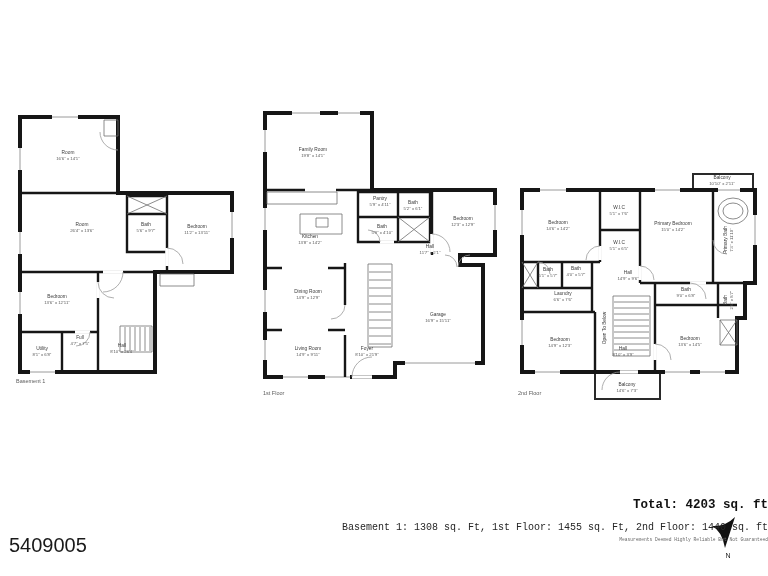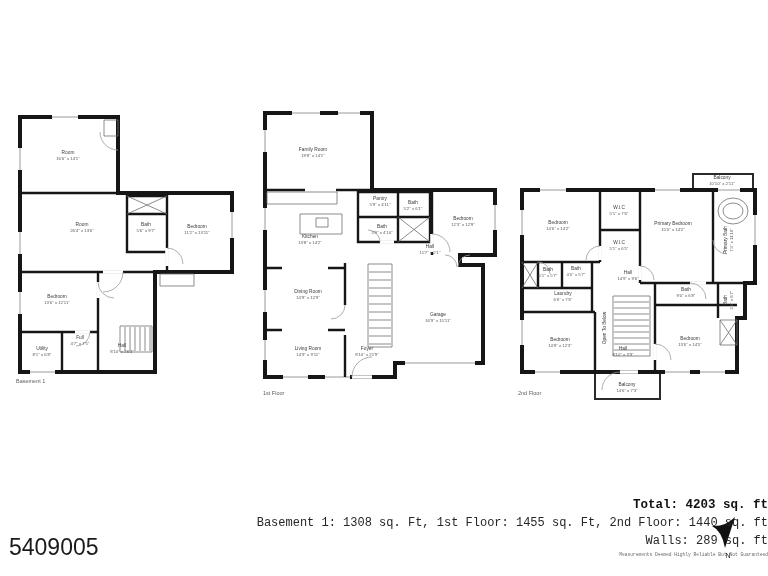--- a/index.html
+++ b/index.html
@@ -15,23 +15,23 @@
   .arc{fill:none;stroke:#9a9a9a;stroke-width:0.8;}
   .balc{fill:none;stroke:#2a2a2a;stroke-width:2;}
   .room-label{position:absolute;transform:translate(-50%,-50%);text-align:center;
               white-space:nowrap;line-height:1.3;z-index:5;}
   .room-label.vert{transform:translate(-50%,-50%) rotate(-90deg);}
   .rname{display:block;font-size:4.8px;color:#3b3b3b;}
   .rdims{display:block;font-size:4.3px;color:#585858;}
   .floor-caption{position:absolute;font-size:5.5px;color:#5c5c5c;z-index:5;}
   #footer{position:absolute;left:0;right:0;top:498px;text-align:right;color:#1d1d1d;z-index:5;font-family:Liberation Mono, monospace;}
   .f-total{font-size:12.5px;font-weight:bold;color:#111;}
-  .f-line{font-size:12px;color:#262626;margin-top:4px;}
+  .f-line{font-size:10px;color:#262626;margin-top:10px;}
   .f-disc{font-size:4.6px;color:#6a6a6a;margin-top:4px;}
-  #photo-id{position:absolute;left:9px;top:534px;font-size:23px;color:#1a1a1a;z-index:5;}
+  #photo-id{position:absolute;left:9px;top:534px;font-size:20px;color:#1a1a1a;z-index:5;}
   #compass{position:absolute;left:704px;top:512px;width:48px;height:52px;z-index:5;}
   #compass .n-label{position:absolute;left:50%;top:40px;transform:translateX(-50%);
                     font-size:7px;color:#1a1a1a;}
 </style>
 </head>
 <body>
 
 <div id="canvas">
 
   <svg id="plans-svg" width="768" height="576" viewBox="0 0 768 576">
@@ -218,21 +218,20 @@
     </div>
   <div class="room-label" style="left:627px;top:388px">
       <span class="rname">Balcony</span>
       <span class="rdims">14'6" x 7'3"</span>
     </div>
   <div class="floor-caption" style="left:518px;top:390px">2nd Floor</div>
 
   <div id="footer">
     <div class="f-total">Total: 4203 sq. ft</div>
     <div class="f-line">Basement 1: 1308 sq. Ft, 1st Floor: 1455 sq. Ft, 2nd Floor: 1440 sq. ft</div>
-    <div class="f-line">Walls: 289 sq. ft</div>
     <div class="f-disc">Measurements Deemed Highly Reliable But Not Guaranteed</div>
   </div>
 
   <div id="photo-id">5409005</div>
 
   <div id="compass">
     <span class="n-label">N</span>
   </div>
 
 </div>

